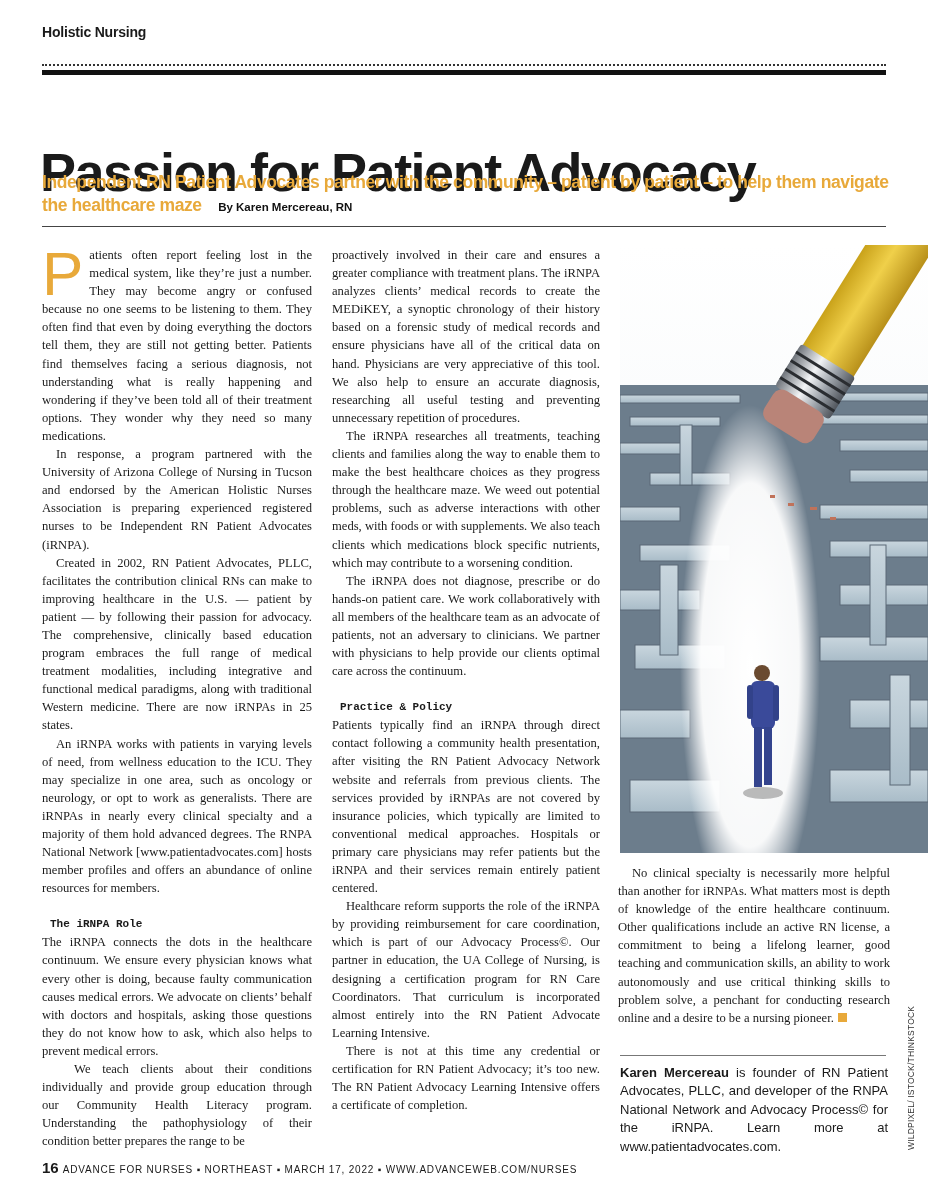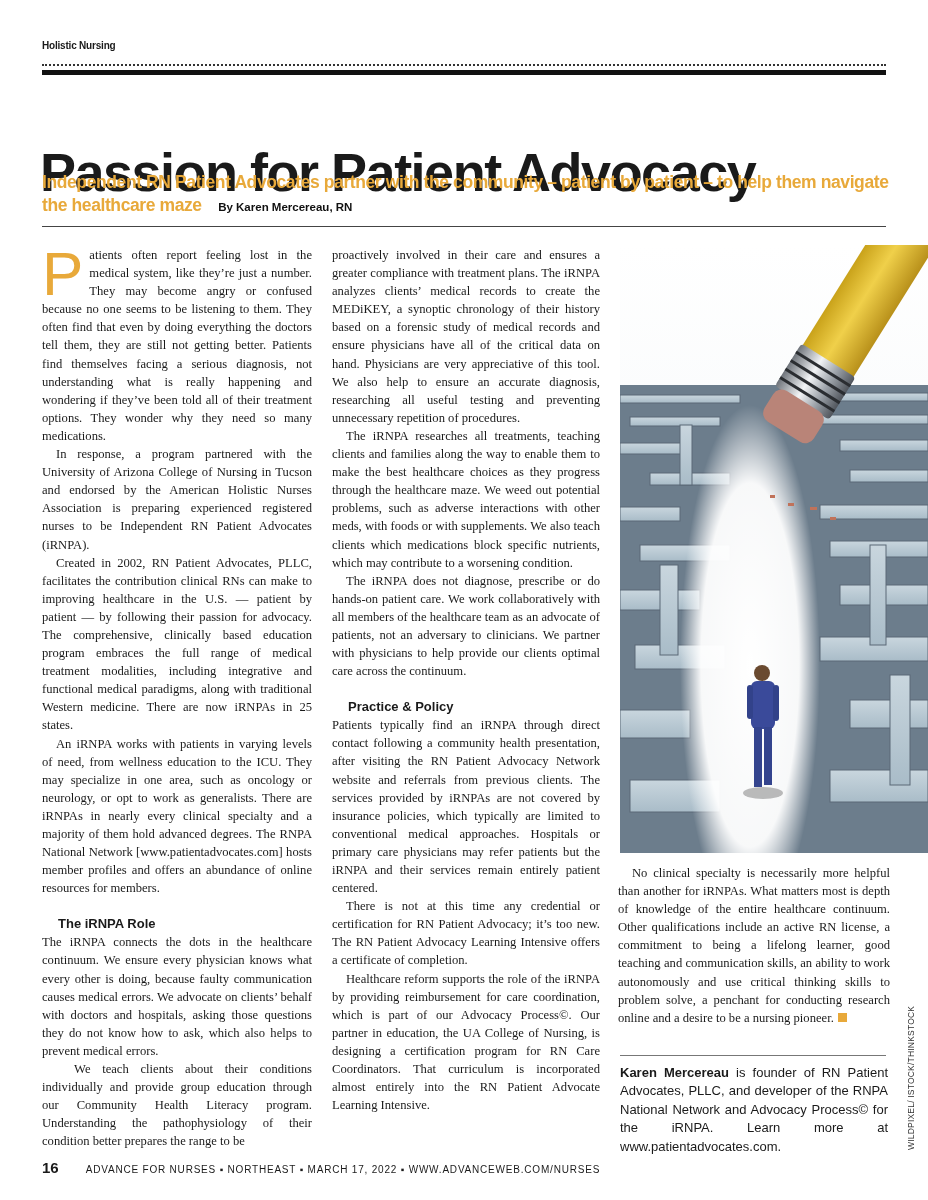--- a/index.html
+++ b/index.html
@@ -1,46 +1,46 @@
 <!DOCTYPE html>
 <html><head>
 <meta charset="utf-8">
 <style>
   html, body { margin: 0; padding: 0; background: #ffffff; }
   body { width: 928px; height: 1200px; position: relative; overflow: hidden; color: #1a1a1a; }
   .sans { font-family: "Liberation Sans", "DejaVu Sans", sans-serif; }
   .serif { font-family: "Liberation Serif", "DejaVu Serif", serif; }
 
-  .section-label { position: absolute; left: 42px; top: 40px; font-size: 10px; font-weight: bold; letter-spacing: -0.2px; }
+  .section-label { position: absolute; left: 42px; top: 24px; font-size: 14px; font-weight: bold; letter-spacing: -0.2px; }
   .dotted-rule { position: absolute; left: 42px; width: 844px; top: 64px; border-top: 2px dotted #333; }
   .thick-rule { position: absolute; left: 42px; width: 844px; top: 70px; height: 5px; background: #111; }
 
   .headline { position: absolute; left: 40px; top: 105px; font-size: 54px; font-weight: bold; letter-spacing: -1.5px; line-height: 62px; white-space: nowrap; }
   .deck { position: absolute; left: 42px; top: 171px; width: 850px; font-size: 17.5px; font-weight: bold; color: #E8A93A; line-height: 23px; letter-spacing: -0.4px; }
   .byline { color: #111; font-size: 11.5px; font-weight: bold; margin-left: 12px; letter-spacing: 0; }
   .deck-rule { position: absolute; left: 42px; width: 844px; top: 226px; border-top: 1.5px solid #444; }
 
   .col { position: absolute; top: 246px; font-size: 12.6px; line-height: 18.1px; text-align: justify; }
   .col1 { left: 42px; width: 270px; }
   .col2 { left: 332px; width: 268px; }
   .col3 { left: 618px; width: 272px; top: 864px; }
   .col p { margin: 0; text-indent: 14px; }
   .col p.noindent { text-indent: 0; }
-  .col h3 { font-family: Liberation Sans, sans-serif; font-size: 13px; font-weight: bold; margin: 18px 0 0 16px; line-height: 18px; }
+  .col h3 { font-family: Liberation Mono, monospace; font-size: 11px; font-weight: bold; margin: 18px 0 0 8px; line-height: 18px; }
   .dropcap { float: left; font-family: "Liberation Sans", "DejaVu Sans", sans-serif; font-size: 62px; line-height: 48px; color: #E8A93A; margin: 4px 6px 0 0; font-weight: normal; }
   .end-square { display: inline-block; width: 9px; height: 9px; background: #E8A93A; margin-left: 4px; vertical-align: 0; }
 
   .bio-rule { position: absolute; left: 620px; width: 266px; top: 1055px; border-top: 1px solid #777; }
   .bio { position: absolute; left: 620px; top: 1064px; width: 268px; font-size: 13px; line-height: 18.4px; text-align: justify; }
   .bio b { font-weight: bold; }
 
   .credit { position: absolute; left: 906px; top: 1150px; transform-origin: left top; transform: rotate(-90deg); font-size: 8.5px; letter-spacing: 0.2px; white-space: nowrap; color: #333; }
 
   .footer { position: absolute; left: 42px; top: 1159px; font-size: 10px; letter-spacing: 0.8px; white-space: nowrap; }
-  .footer .pg { font-size: 15px; font-weight: bold; margin-right: 24px; letter-spacing: 0; }
+  .footer .pg { font-size: 15px; font-weight: bold; margin-right: 1px; letter-spacing: 0; }
 
   .illustration { position: absolute; left: 620px; top: 245px; width: 308px; height: 608px; overflow: hidden; }
 </style>
 </head>
 <body>
 
 <div class="section-label sans">Holistic Nursing</div>
 <div class="dotted-rule"></div>
 <div class="thick-rule"></div>
 
@@ -60,22 +60,22 @@
   <p class="noindent">The iRNPA connects the dots in the healthcare continuum. We ensure every physician knows what every other is doing, because faulty communication causes medical errors. We advocate on clients’ behalf with doctors and hospitals, asking those questions they do not know how to ask, which also helps to prevent medical errors.</p>
   <p style="text-indent:32px">We teach clients about their conditions individually and provide group education through our Community Health Literacy program. Understanding the pathophysiology of their condition better prepares the range to be</p>
 </div>
 
 <div class="col col2 serif">
   <p class="noindent">proactively involved in their care and ensures a greater compliance with treatment plans. The iRNPA analyzes clients’ medical records to create the MEDiKEY, a synoptic chronology of their history based on a forensic study of medical records and ensure physicians have all of the critical data on hand. Physicians are very appreciative of this tool. We also help to ensure an accurate diagnosis, researching all useful testing and preventing unnecessary repetition of procedures.</p>
   <p>The iRNPA researches all treatments, teaching clients and families along the way to enable them to make the best healthcare choices as they progress through the healthcare maze. We weed out potential problems, such as adverse interactions with other meds, with foods or with supplements. We also teach clients which medications block specific nutrients, which may contribute to a worsening condition.</p>
   <p>The iRNPA does not diagnose, prescribe or do hands-on patient care. We work collaboratively with all members of the healthcare team as an advocate of patients, not an adversary to clinicians. We partner with physicians to help provide our clients optimal care across the continuum.</p>
   <h3>Practice &amp; Policy</h3>
   <p class="noindent">Patients typically find an iRNPA through direct contact following a community health presentation, after visiting the RN Patient Advocacy Network website and referrals from previous clients. The services provided by iRNPAs are not covered by insurance policies, which typically are limited to conventional medical approaches. Hospitals or primary care physicians may refer patients but the iRNPA and their services remain entirely patient centered.</p>
+  <p>Healthcare reform supports the role of the iRNPA by providing reimbursement for care coordination, which is part of our Advocacy Process©. Our partner in education, the UA College of Nursing, is designing a certification program for RN Care Coordinators. That curriculum is incorporated almost entirely into the RN Patient Advocate Learning Intensive.</p>
   <p>There is not at this time any credential or certification for RN Patient Advocacy; it’s too new. The RN Patient Advocacy Learning Intensive offers a certificate of completion.</p>
-  <p>Healthcare reform supports the role of the iRNPA by providing reimbursement for care coordination, which is part of our Advocacy Process©. Our partner in education, the UA College of Nursing, is designing a certification program for RN Care Coordinators. That curriculum is incorporated almost entirely into the RN Patient Advocate Learning Intensive.</p>
 </div>
 
 <div class="illustration">
   <svg width="308" height="608" viewBox="0 0 308 608">
     <defs>
       <linearGradient id="sky" x1="0" y1="0" x2="0" y2="1">
         <stop offset="0" stop-color="#ffffff"></stop>
         <stop offset="1" stop-color="#eef3f6"></stop>
       </linearGradient>
       <linearGradient id="wallTop" x1="0" y1="0" x2="0" y2="1">

